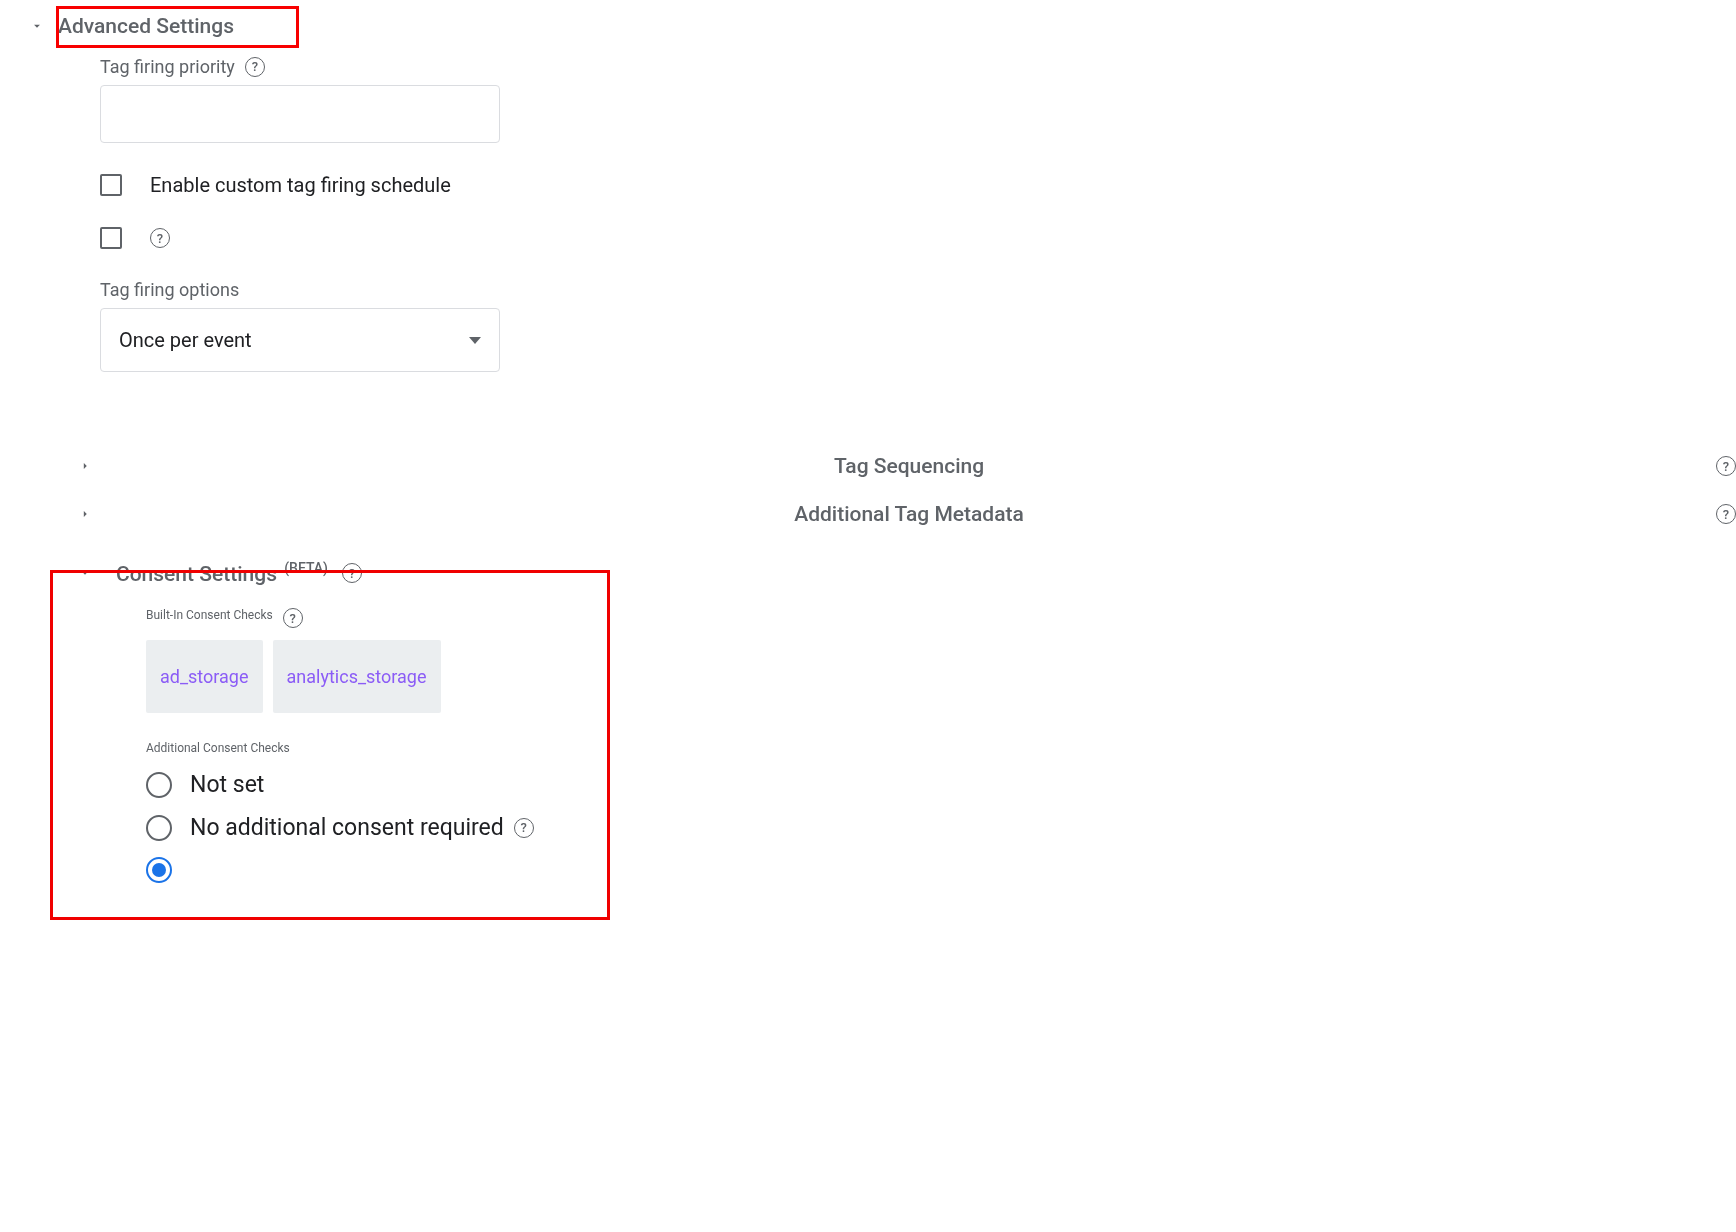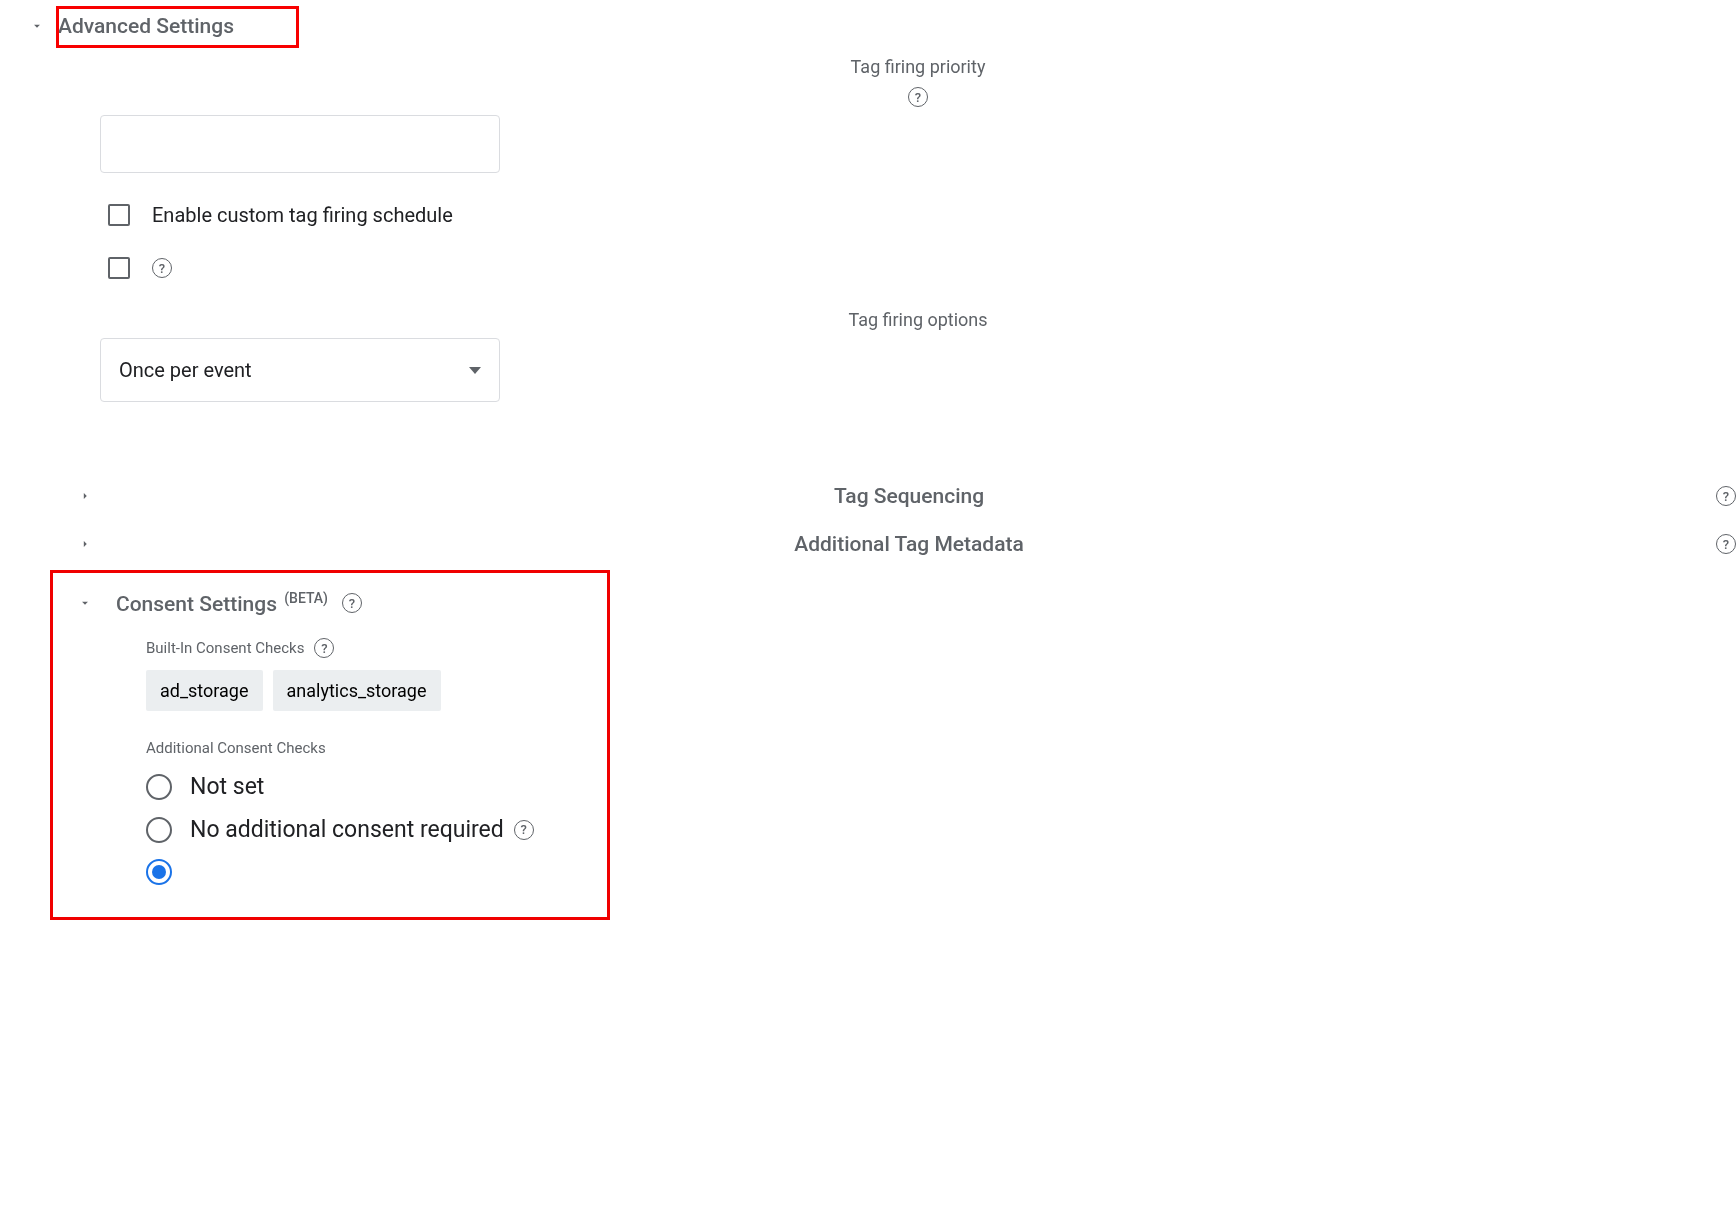--- a/index.html
+++ b/index.html
@@ -75,37 +75,36 @@
       padding-left: 70px;
       margin: 18px 0 28px 0;
     }
     .field-label {
       font-size: 18px;
       color: #5f6368;
       display: flex;
       align-items: center;
       gap: 10px;
       margin-bottom: 8px;
-      flex-direction: column;
     }
     .text-input {
       width: 400px;
       height: 58px;
       border: 1px solid #dadce0;
       border-radius: 4px;
       padding: 0 14px;
       font-size: 18px;
       background: #fff;
     }
     .checkbox-row {
       padding-left: 70px;
       display: flex;
       align-items: center;
-      gap: 22px;
-      margin: 30px 8px;
+      gap: 28px;
+      margin: 30px 0;
     }
     .checkbox {
       width: 22px;
       height: 22px;
       border: 2px solid #5f6368;
       border-radius: 2px;
       flex-shrink: 0;
       cursor: pointer;
     }
     .checkbox-label {
@@ -151,36 +150,35 @@
       border: 3px solid rgb(240, 0, 0);
       pointer-events: none;
     }
     .consent-section {
       padding-left: 48px;
     }
     .consent-body {
       padding-left: 68px;
     }
     .sub-label {
-      font-size: 15px;
-      color: #5f6368;
-      display: flex;
-      align-items: center;
+      font-size: 12px;
+      color: #5f6368;
+      display: flex;
       gap: 10px;
       margin: 22px 0 12px 0;
     }
     .tag-row {
       display: flex;
       gap: 10px;
       margin-bottom: 24px;
     }
     .tag-chip {
       background: #ebeef0;
-      color: #000000;
-      padding: 10px 14px;
+      color: #8b5cf6;
+      padding: 26px 14px;
       border-radius: 2px;
       font-size: 18px;
     }
     .radio-row {
       display: flex;
       align-items: center;
       gap: 18px;
       margin: 16px 0;
     }
     .radio {

